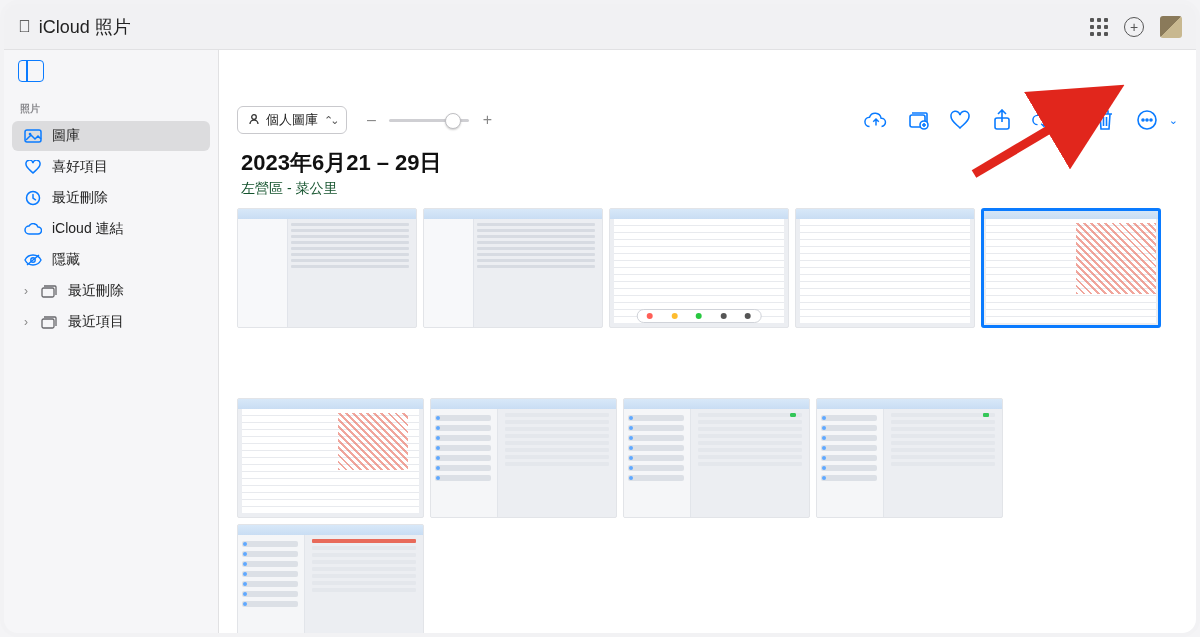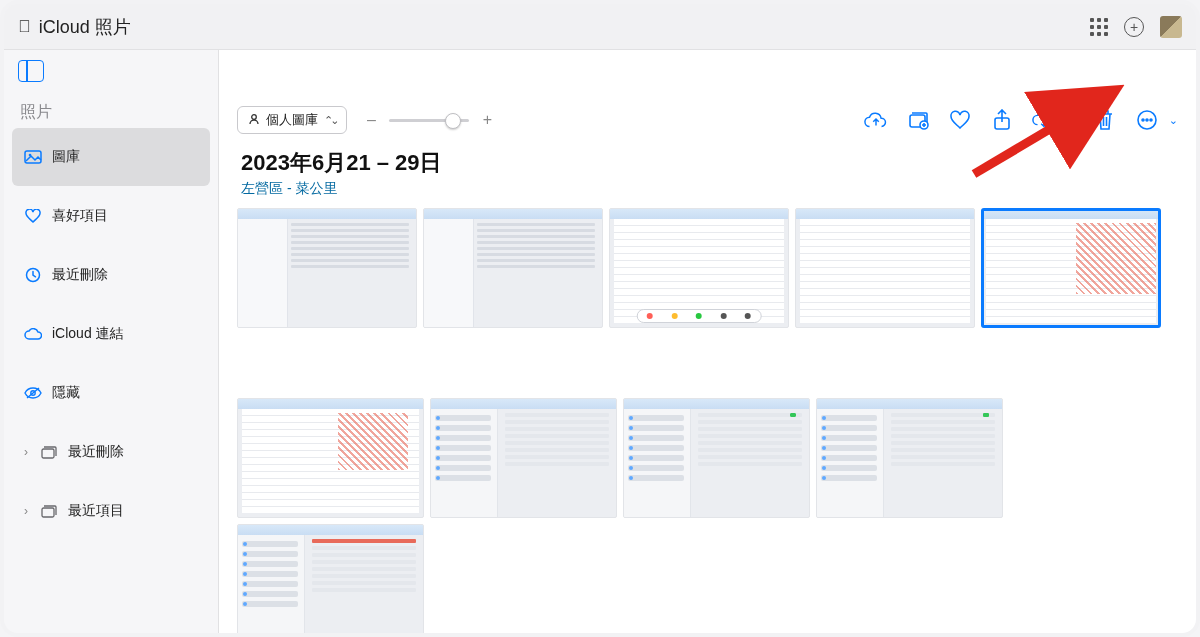--- a/index.html
+++ b/index.html
@@ -16,22 +16,22 @@
   .plus-circle { width:20px; height:20px; border:1.5px solid #555; border-radius:50%; display:flex; align-items:center; justify-content:center; font-size:14px; color:#555; line-height:1; }
   .avatar { width:22px; height:22px; background:linear-gradient(135deg,#8a7a5a 0 50%,#c8b890 50% 100%); border-radius:3px; }
 
   
   .body { display:flex; height: calc(100% - 46px); }
 
   
   .sidebar { width: 215px; background:#f6f6f8; border-right:1px solid #e1e1e3; padding:10px 0 0 0; }
   .sidebar-toggle { margin:0 0 10px 14px; width:26px; height:22px; border:1.6px solid #0a7bff; border-radius:4px; position:relative; }
   .sidebar-toggle::before { content:""; position:absolute; left:7px; top:0; bottom:0; width:1.6px; background:#0a7bff; }
-  .section-label { font-size:16px; color:#8a8a8e; padding: 10px 16px 4px; }
-  .nav-item { display:flex; align-items:center; gap:10px; padding:20px 12px; margin:1px 8px; border-radius:6px; font-size:14px; color:#222; cursor:pointer; }
+  .section-label { font-size:10px; color:#8a8a8e; padding: 10px 16px 4px; font-weight: bold; }
+  .nav-item { display:flex; align-items:center; gap:10px; padding:6px 12px; margin:1px 8px; border-radius:6px; font-size:14px; color:#222; cursor:pointer; }
   .nav-item.active { background:#dcdcde; }
   .nav-item .icn { width:18px; text-align:center; color:#0a7bff; font-size:14px; display:flex; align-items:center; justify-content:center; }
   .disclosure { color:#888; font-size:12px; padding-right:2px; }
 
   
   .main { flex:1; background:#fff; display:flex; flex-direction:column; }
   .toolbar { height:52px; display:flex; align-items:center; padding:0 18px; gap:10px;margin-top:44px; }
   .lib-select { display:inline-flex; align-items:center; gap:6px; border:1px solid #c9c9cd; border-radius:6px; padding:4px 10px; font-size:13px; color:#222; }
   .lib-select .pers-icn { font-size:12px; }
   .chevrons { font-size:11px; color:#555; letter-spacing:-3px; }
@@ -40,21 +40,21 @@
   .slider { width:80px; height:3px; background:#cfcfd3; border-radius:2px; position:relative; }
   .slider::after { content:""; width:14px; height:14px; background:#fff; border:1px solid #bfbfc3; border-radius:50%; position:absolute; top:-6px; left:56px; box-shadow:0 1px 2px rgba(0,0,0,0.2); }
   .actions { margin-left:auto; display:flex; align-items:center; gap:18px; }
   .actions .act { width:24px; height:24px; display:flex; align-items:center; justify-content:center; color:#0a7bff; cursor:pointer; position:relative; }
   .actions svg { stroke:#0a7bff; fill:none; stroke-width:1.6; }
   .chev-dn { font-size:11px; color:#0a7bff; margin-left:-8px; }
 
   
   .heading { padding: 2px 22px 10px; }
   .h-title { font-size:22px; font-weight:700; color:#111; }
-  .h-sub { font-size:14px; color:#0369a1; margin-top:2px; }
+  .h-sub { font-size:14px; color:#14532d; margin-top:2px; }
 
   
   .grid-wrap { flex:1; overflow:hidden; padding:0 18px; }
   .grid { display:flex; flex-wrap:wrap; gap:6px; align-content:flex-start; }
   .thumb { height:120px; background:#eceef2; border:1px solid #e2e4e8; border-radius:2px; position:relative; overflow:hidden; }
   .thumb.w1 { width:180px; }
   .thumb.w2 { width:187px; }
   .thumb.selected { outline:3px solid #0a7bff; outline-offset:-3px; border-radius:3px; }
   .thumb .hdr { height:10px; background:linear-gradient(#d8e8f8,#c9ddf3); }
   .thumb .side { position:absolute; left:0; top:10px; bottom:0; width:28%; background:#f7f8fa; border-right:1px solid #e1e4ea; }

